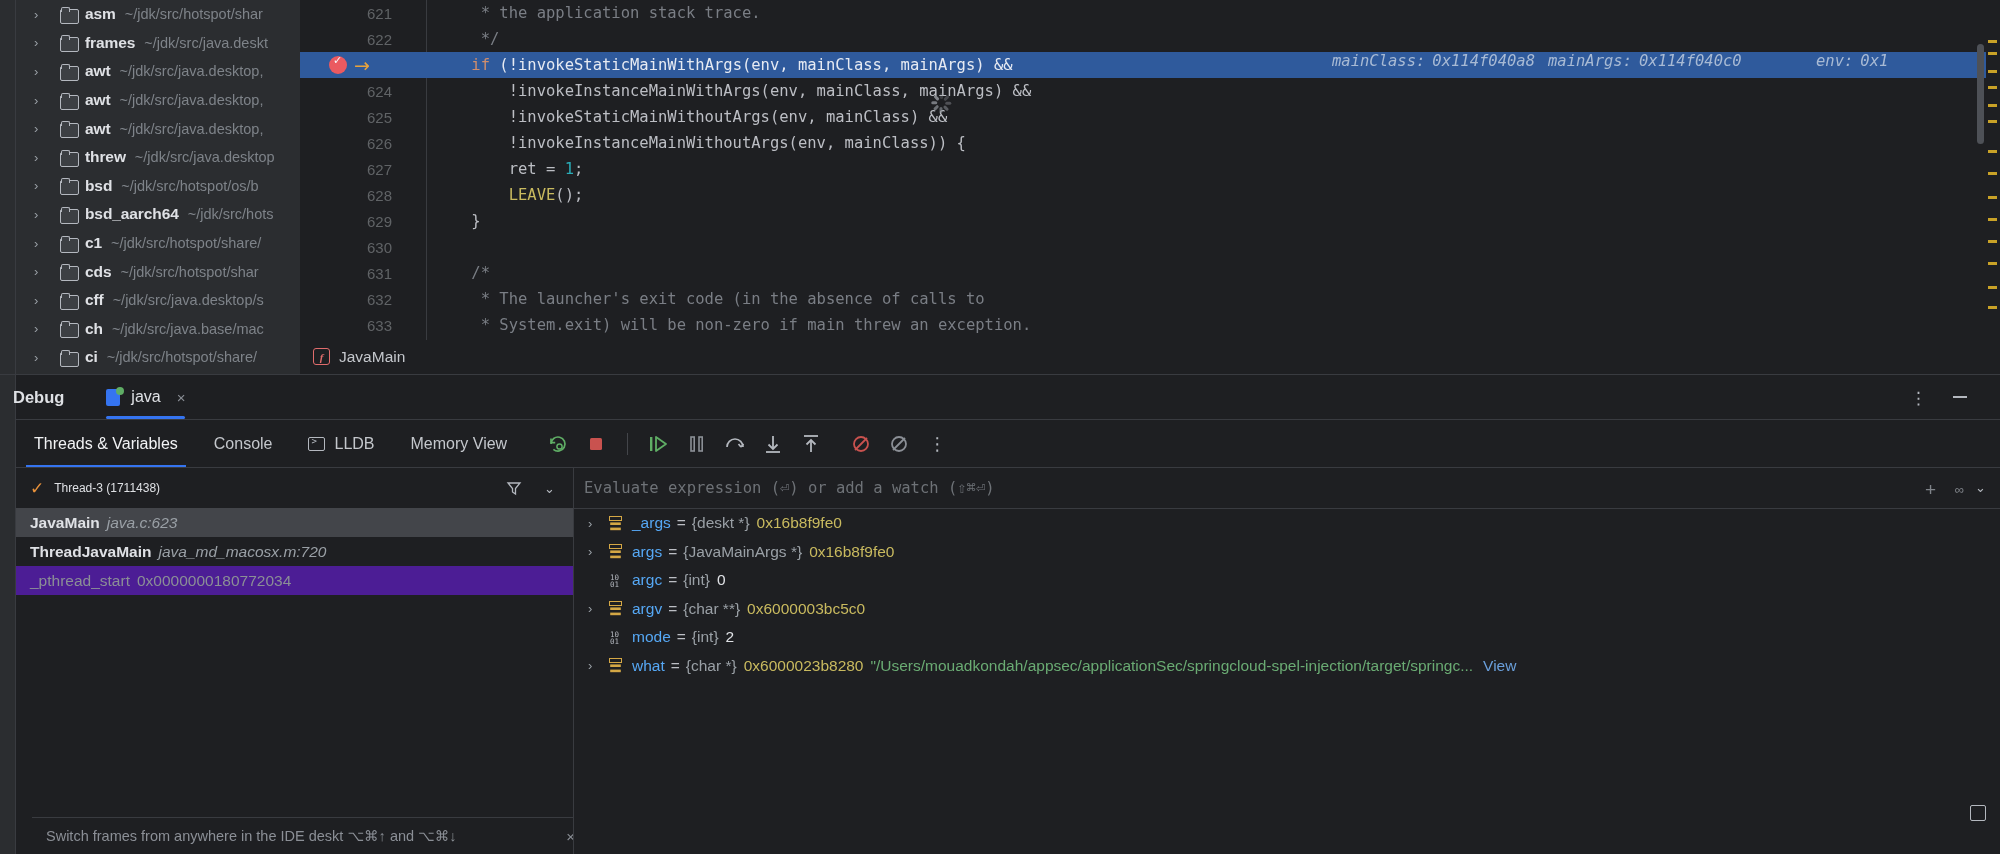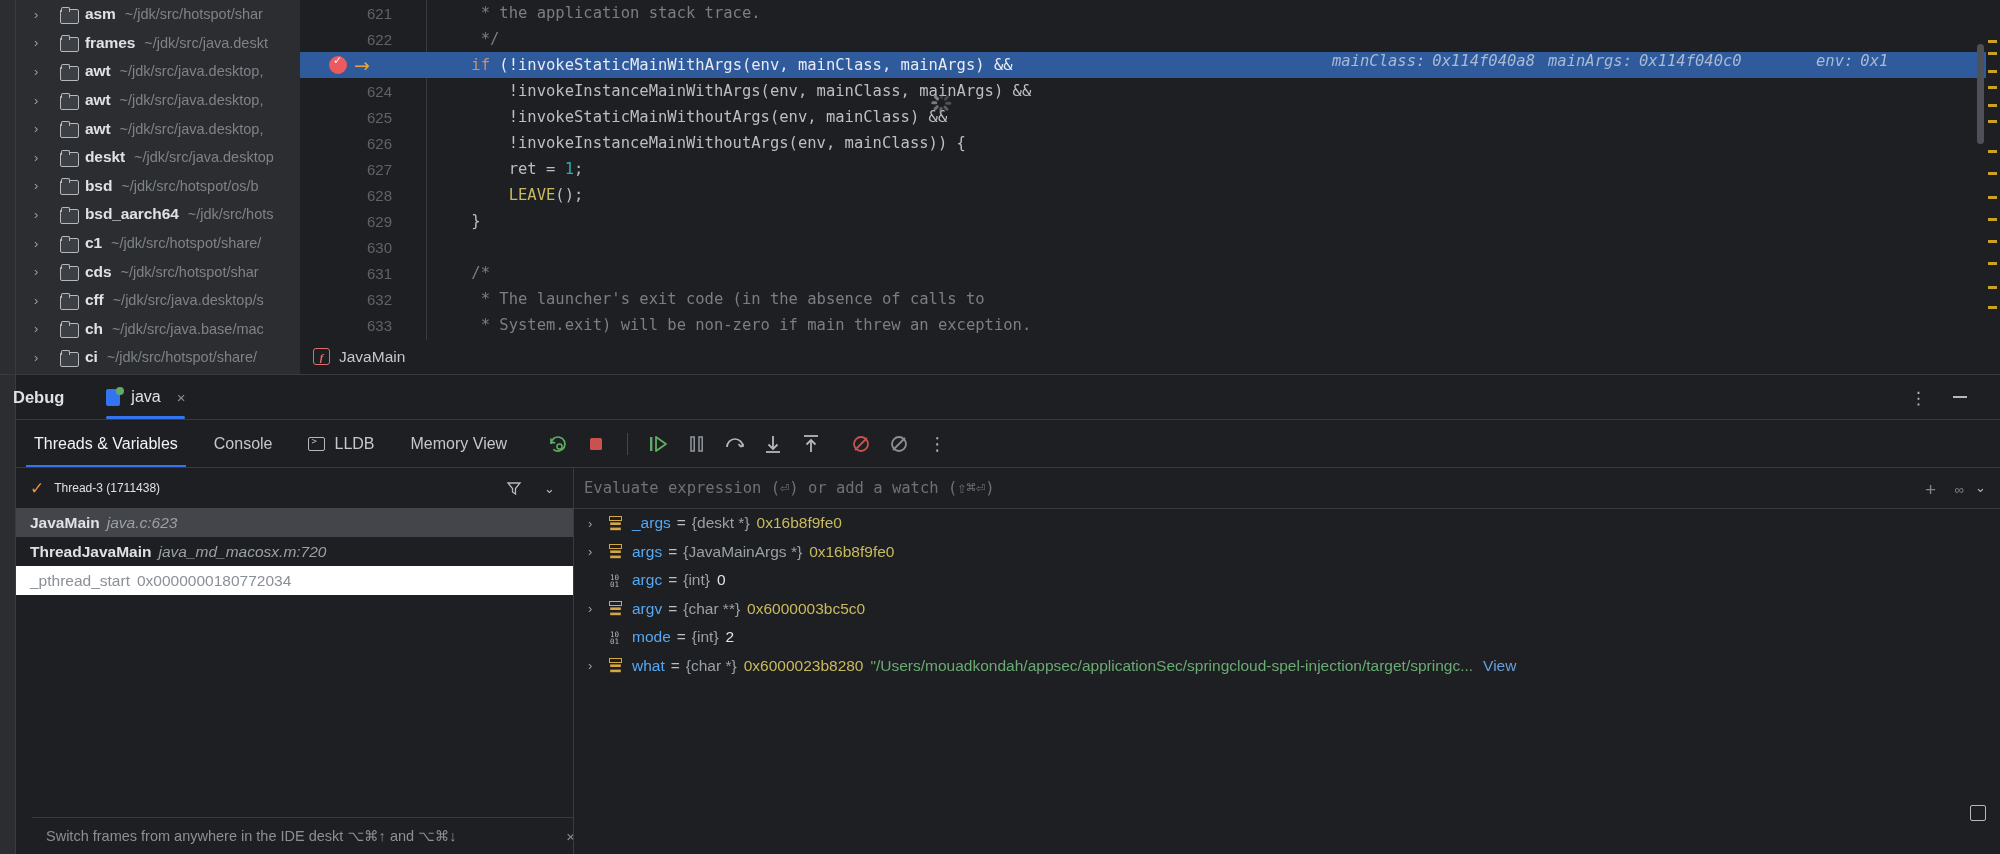--- a/index.html
+++ b/index.html
@@ -155,21 +155,21 @@
   .frames-head { height: 40px; display: flex; align-items: center; padding: 0 14px; }
   .frames-check { color: #e8913a; font-size: 17px; margin-right: 10px; }
   .frames-thread { color: #dfe1e5; font-size: 12px; flex: 1; }
   .frames-filter { width: 16px; height: 16px; margin-right: 22px; position: relative; }
   .frames-chev { color: #b4b8bf; font-size: 13px; margin-right: 4px; }
   .frame-row {
     height: 29px; display: flex; align-items: center; padding-left: 14px;
     white-space: nowrap; font-size: 15.5px;
   }
   .frame-row.sel { background: #43454a; }
-  .frame-row.warn { background: #ffffff; }
+  .frame-row.warn { background: #4c1d95; }
   .frame-fn { color: #dfe1e5; font-weight: 700; }
   .frame-fn.dim { color: #8b8f96; font-weight: 400; }
   .frame-loc { color: #9aa0a6; font-style: italic; margin-left: 7px; }
   .frame-loc.plain { font-style: normal; color: #8b8f96; }
   .frames-vsep { position: absolute; left: 573px; top: 93px; width: 1px; height: 386px; background: #393b40; }
 
   
   .vars { position: absolute; left: 574px; top: 93px; width: 1426px; height: 386px; background: #1e1f22; }
   .vars-eval {
     height: 40px; display: flex; align-items: center; padding-left: 10px;
@@ -251,21 +251,21 @@
         </div>
         <div class="tree-row">
           <span class="tree-chev">›</span>
           <span class="folder-ico"></span>
           <span class="tree-name">awt</span>
           <span class="tree-path">~/jdk/src/java.desktop,</span>
         </div>
         <div class="tree-row">
           <span class="tree-chev">›</span>
           <span class="folder-ico"></span>
-          <span class="tree-name">deskt</span>
+          <span class="tree-name">threw</span>
           <span class="tree-path">~/jdk/src/java.desktop</span>
         </div>
         <div class="tree-row">
           <span class="tree-chev">›</span>
           <span class="folder-ico"></span>
           <span class="tree-name">bsd</span>
           <span class="tree-path">~/jdk/src/hotspot/os/b</span>
         </div>
         <div class="tree-row">
           <span class="tree-chev">›</span>

